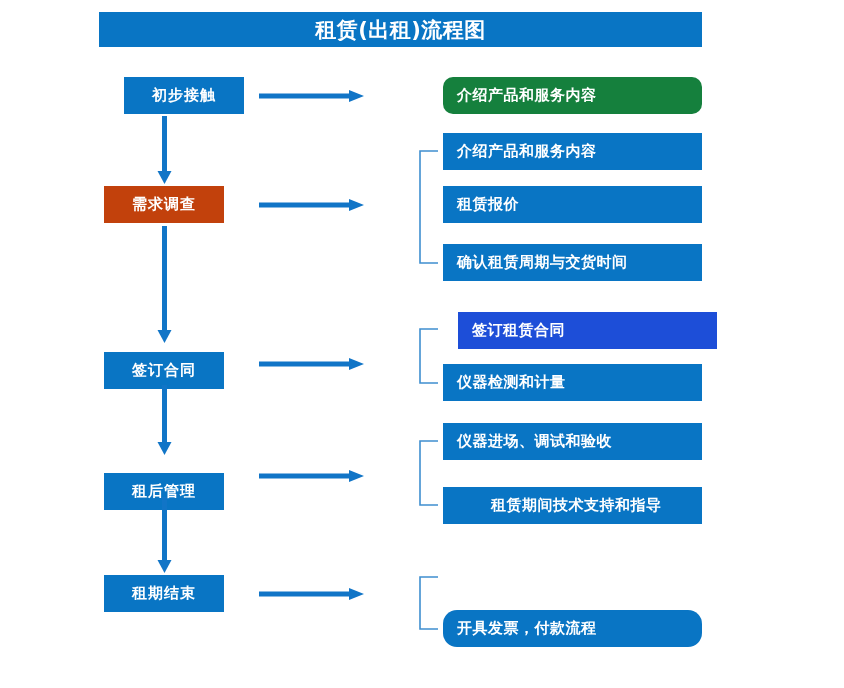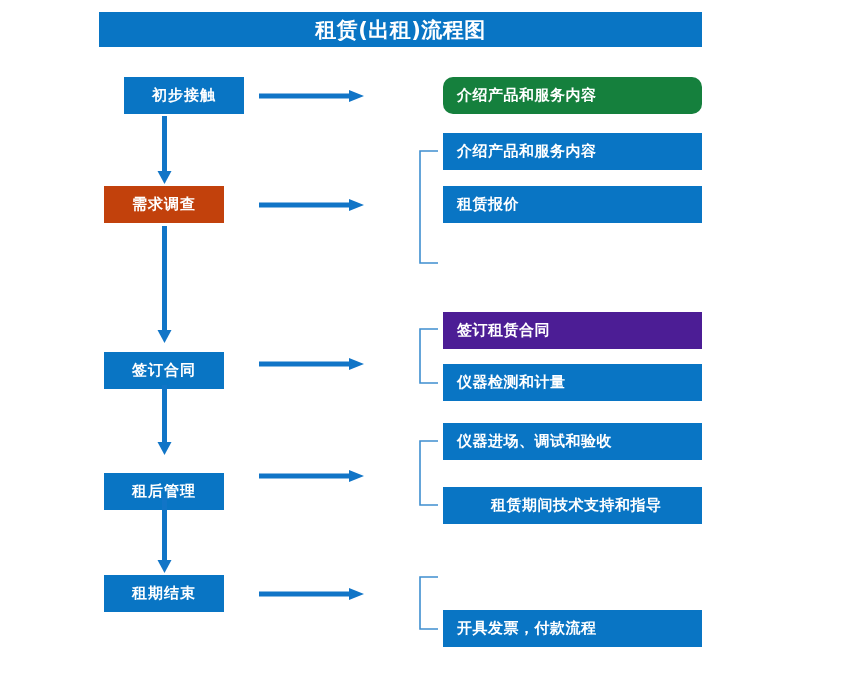--- a/index.html
+++ b/index.html
@@ -117,33 +117,36 @@
 
   <div class="detail-box" id="detail-0" style="top: 77px; background: #15803d; color: rgb(255, 255, 255); border-radius: 10px;">
     <span>介绍产品和服务内容</span>
   </div>
   <div class="detail-box" id="detail-1" style="top: 133px; background: rgb(9, 117, 196); color: rgb(255, 255, 255);">
     <span>介绍产品和服务内容</span>
   </div>
   <div class="detail-box" id="detail-2" style="top: 186px; background: rgb(9, 117, 196); color: rgb(255, 255, 255);">
     <span>租赁报价</span>
   </div>
-  <div class="detail-box" id="detail-4" style="top: 312px; background: #4c1d95; color: rgb(255, 255, 255);">
+  <div class="detail-box" id="detail-3" style="top: 244px; background: rgb(9, 117, 196); color: rgb(255, 255, 255);">
+    <span>确认租赁周期与交货时间</span>
+  </div>
+  <div class="detail-box" id="detail-4" style="top: 312px; background: #1d4ed8; color: rgb(255, 255, 255); margin-left: 15px;">
     <span>签订租赁合同</span>
   </div>
   <div class="detail-box" id="detail-5" style="top: 364px; background: rgb(9, 117, 196); color: rgb(255, 255, 255);">
     <span>仪器检测和计量</span>
   </div>
   <div class="detail-box" id="detail-6" style="top: 423px; background: rgb(9, 117, 196); color: rgb(255, 255, 255);">
     <span>仪器进场、调试和验收</span>
   </div>
   <div class="detail-box" id="detail-7" style="top: 487px; background: rgb(9, 117, 196); color: rgb(255, 255, 255); padding-left: 48px;">
     <span>租赁期间技术支持和指导</span>
   </div>
-  <div class="detail-box" id="detail-9" style="top: 610px; background: rgb(9, 117, 196); color: rgb(255, 255, 255);">
+  <div class="detail-box" id="detail-9" style="top: 610px; background: rgb(9, 117, 196); color: rgb(255, 255, 255); border-radius: 14px;">
     <span>开具发票，付款流程</span>
   </div>
 
   <div id="decor-layer">
       <svg width="105" height="16" class="arrow-right" style="top: 88px;">
         <rect x="0" y="5.5" width="92" height="5" fill="#1175c7"></rect>
         <polygon points="90,2 105,8 90,14" fill="#1175c7"></polygon>
       </svg>
       <svg width="105" height="16" class="arrow-right" style="top: 197px;">
         <rect x="0" y="5.5" width="92" height="5" fill="#1175c7"></rect>

